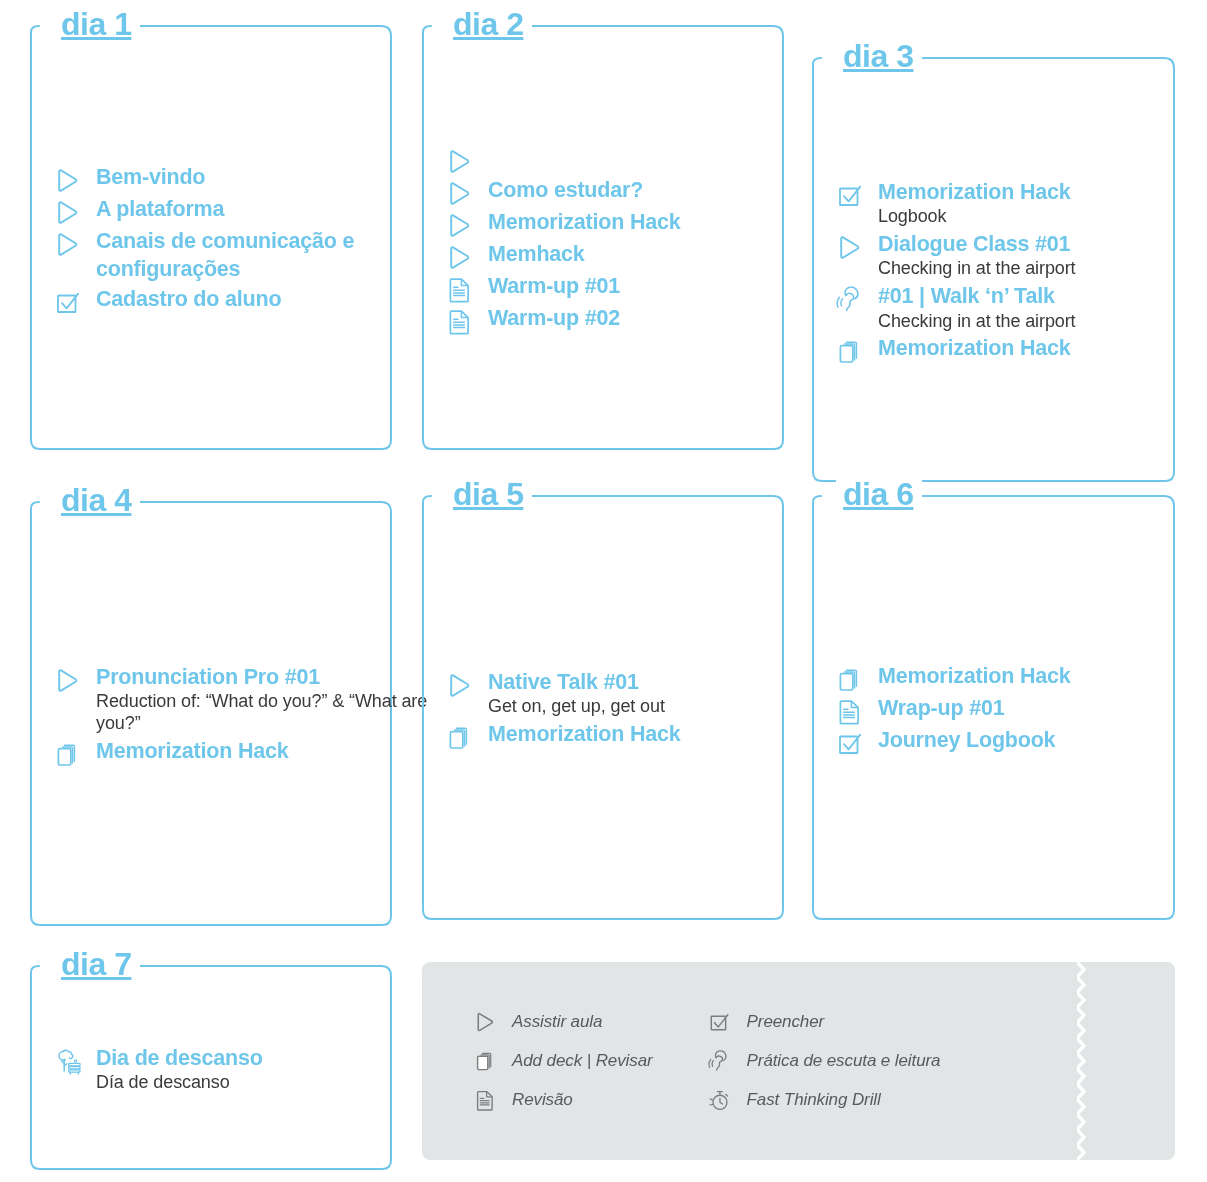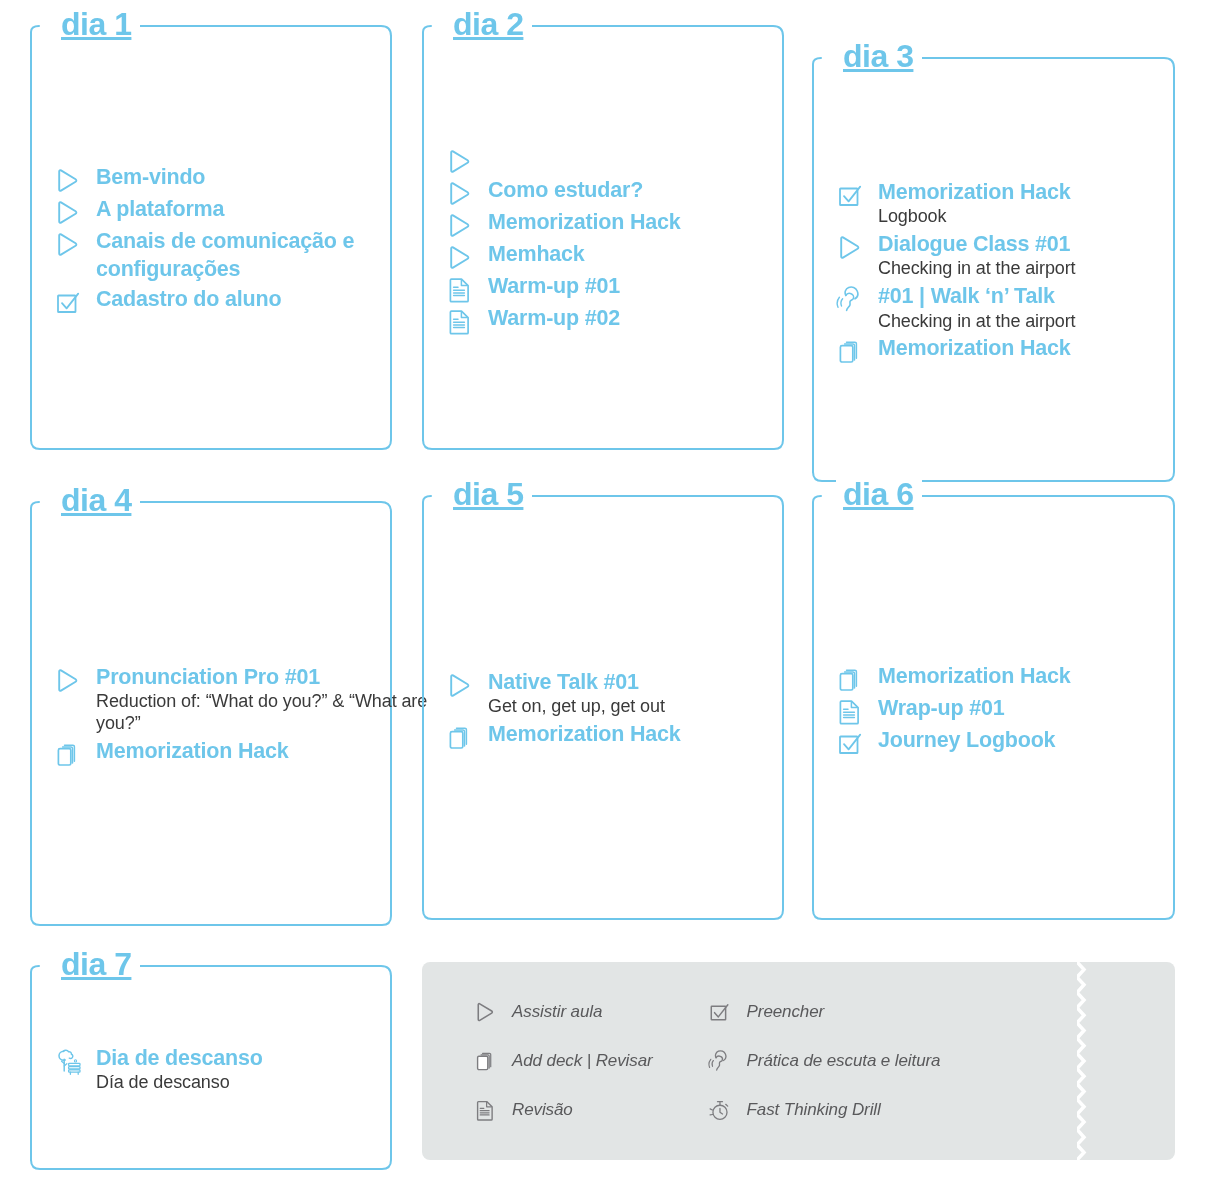--- a/index.html
+++ b/index.html
@@ -81,21 +81,21 @@
     background:#e2e5e5;
     box-sizing:border-box;
   }
   .legend-inner{
     position:absolute;
     inset:0;
     display:flex;
     align-items:center;
     padding-left:48px;
   }
-  .legend-col{display:flex;flex-direction:column;gap:23px;justify-content:center;}
+  .legend-col{display:flex;flex-direction:column;gap:13px;justify-content:center;}
   .legend-col.second{margin-left:52px;}
   .legend-item{display:flex;align-items:center;}
   .legend-item .ico{
     width:30px;height:26px;
     margin-right:12px;
     display:flex;align-items:center;justify-content:center;
   }
   .legend-item .lab{
     font-size:17px;
     font-style:italic;

